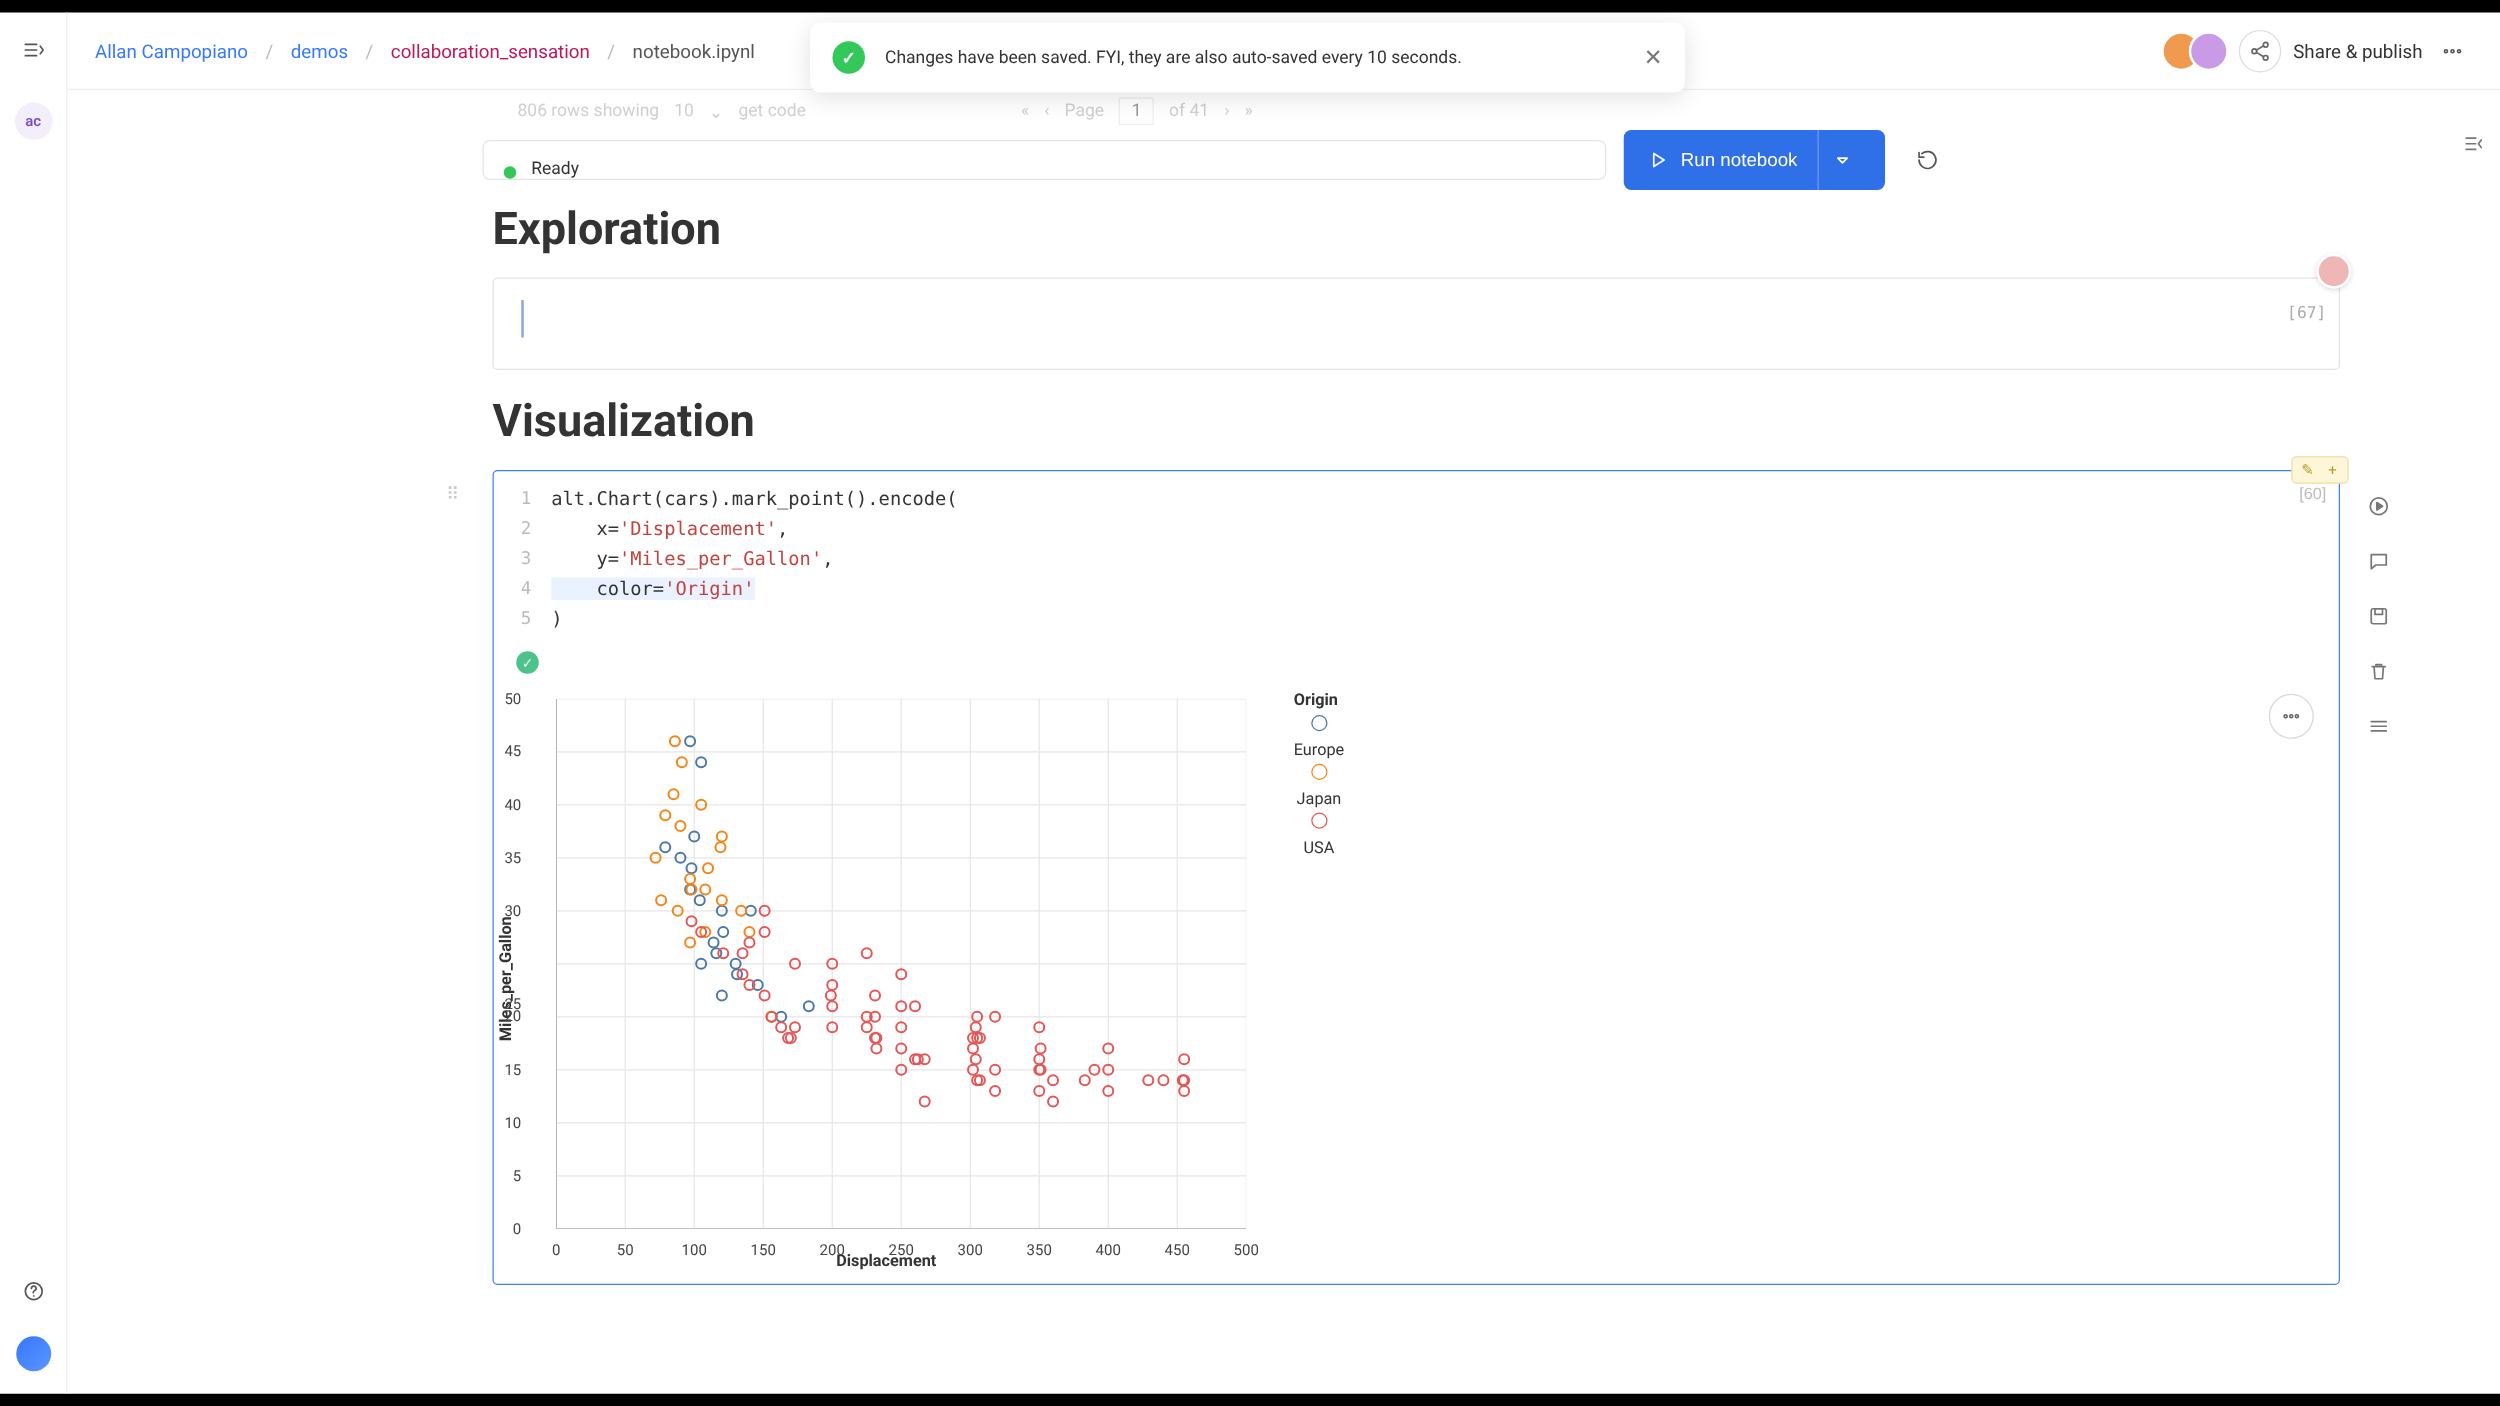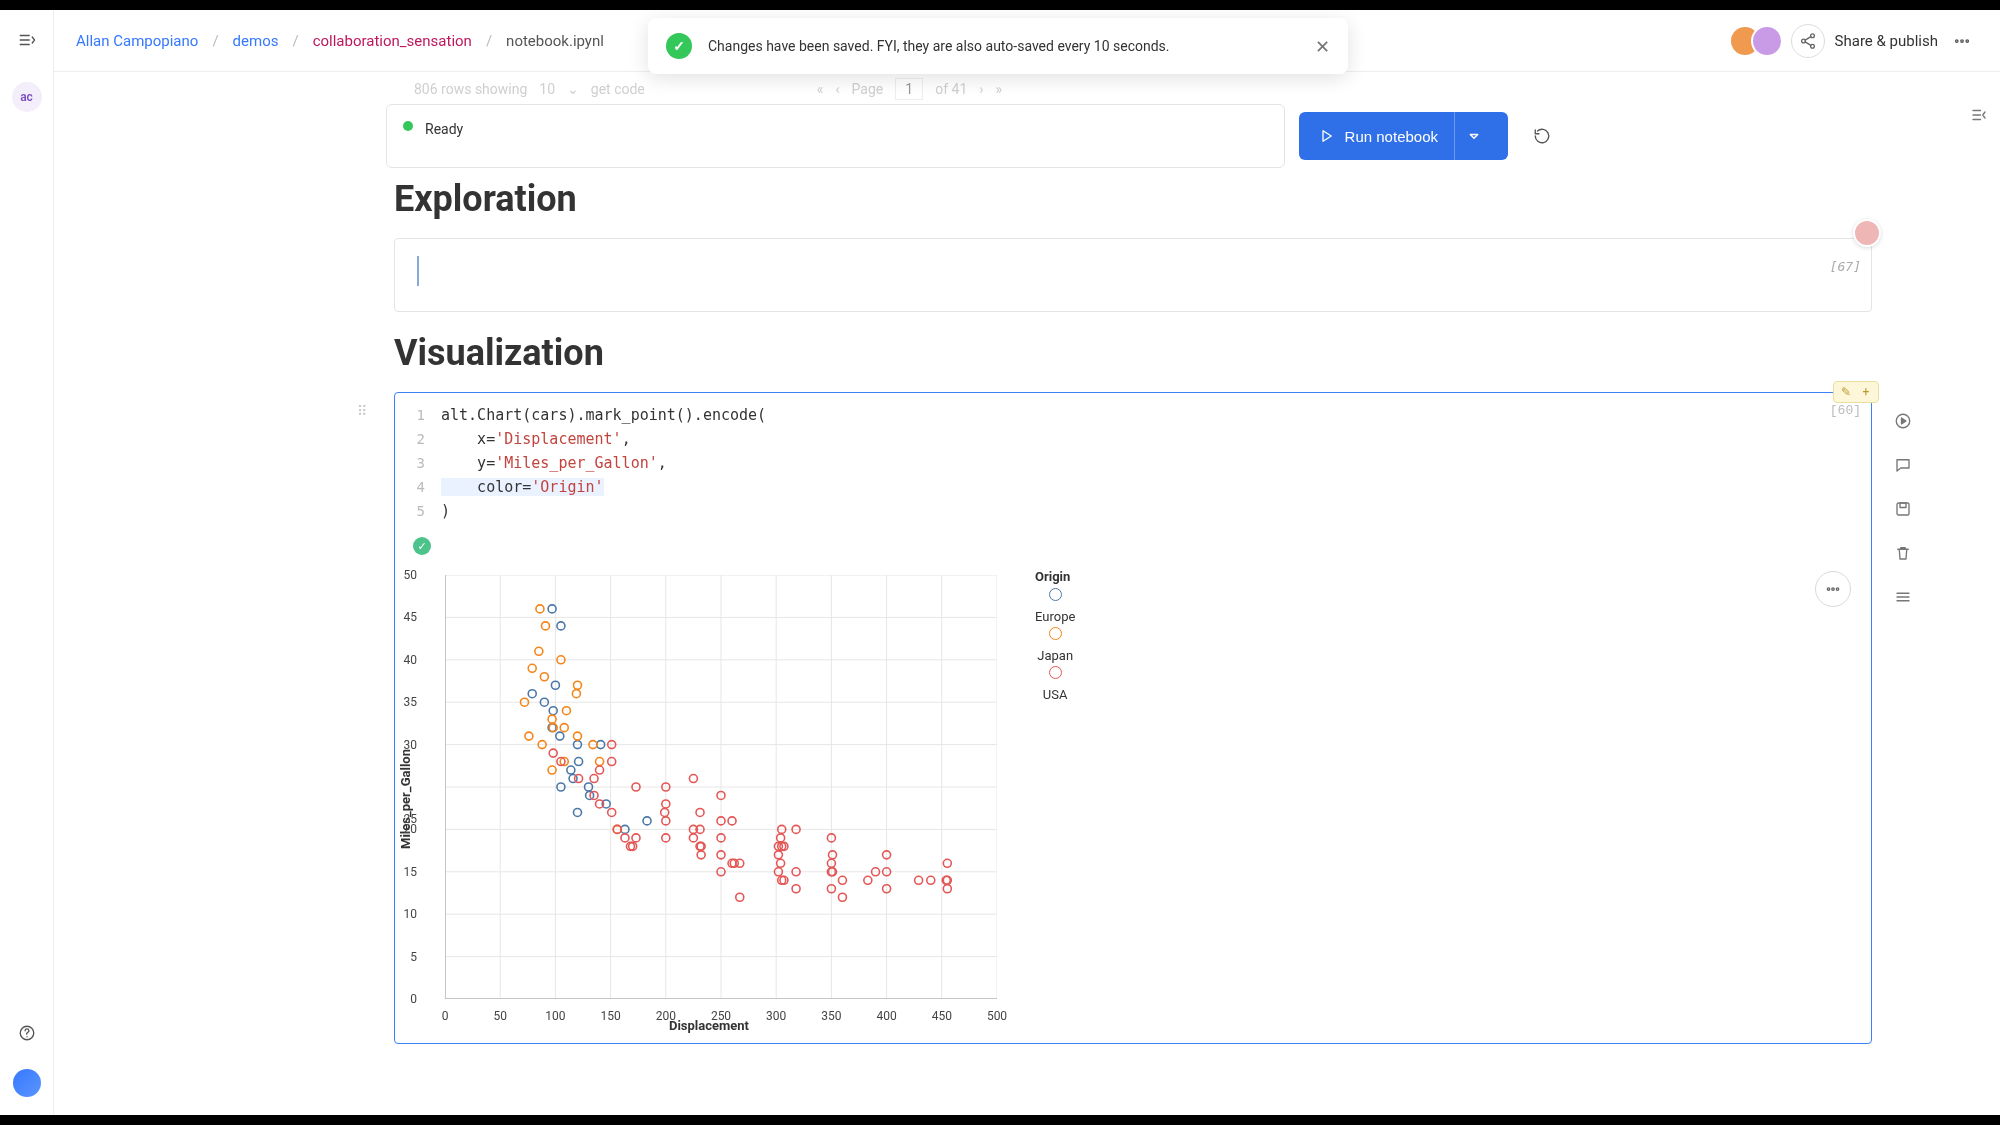--- a/index.html
+++ b/index.html
@@ -32,44 +32,44 @@
     .toast { position:absolute; top:18px; left:648px; width:700px; height:56px; background:#fff; border-radius:8px; box-shadow:0 4px 20px rgba(0,0,0,.12); display:flex; align-items:center; padding:0 18px; gap:16px; z-index:50; }
     .ok-ico { width:26px; height:26px; border-radius:50%; background:#34c759; display:flex; align-items:center; justify-content:center; color:#fff; font-weight:700; }
     .toast .x { margin-left:auto; color:#777; cursor:pointer; font-size:18px; }
 
     
     .main { position:absolute; left:54px; right:48px; top:72px; bottom:10px; overflow:hidden; }
     .faint-pager { color:#cfcfcf; font-size:14px; display:flex; align-items:center; gap:12px; padding:6px 0 2px 360px; }
     .faint-pager .pgnum { border:1px solid #eee; width:28px; height:22px; display:inline-flex; align-items:center; justify-content:center; color:#999; }
 
     .kernel-row { display:flex; align-items:center; gap:14px; padding:0 12px; margin:2px 0 10px 320px; width:1200px; }
-    .kernel-box { flex:1; border:1px solid #e4e4e4; border-radius:6px; height:64px; display:flex; align-items:flex-start; padding:16px 16px; gap:12px; }
+    .kernel-box { flex:1; border:1px solid #e4e4e4; border-radius:6px; height:32px; display:flex; align-items:flex-end; padding:0 16px; gap:12px; }
     .dot { width:10px; height:10px; background:#34c759; border-radius:50%; }
     .btn-primary { background:#2f6fe8; color:#fff; border:none; height:48px; border-radius:6px; display:flex; align-items:center; padding:0 16px 0 18px; gap:10px; font-size:15px; cursor:pointer; }
     .btn-drop { width:38px; height:48px; border-left:1px solid rgba(255,255,255,.3); display:flex; align-items:center; justify-content:center; margin-left:6px; }
     .refresh { width:40px; height:40px; display:flex; align-items:center; justify-content:center; color:#555; cursor:pointer; }
 
     .content { padding-left:340px; padding-right:80px; }
     h1.sect { font-size:36px; font-weight:700; margin:8px 0 18px; }
 
-    .cell-empty { border:1px solid #e4e4e4; border-radius:4px; height:74px; position:relative; padding:17px 22px; margin-bottom:20px;font-style:italic; }
+    .cell-empty { border:1px solid #e4e4e4; border-radius:4px; height:74px; position:relative; padding:17px 22px; margin-bottom:20px; }
     .cell-empty .cursor { width:2px; height:30px; background:#8aa9d8; }
     .exec-ct { position:absolute; right:10px; font-family:ui-monospace,Menlo,monospace; color:#aaa; font-size:13px; top:20px; }
     .tiny-av { position:absolute; right:-10px; top:-20px; width:28px; height:28px; border-radius:50%; background:#efb6b6; border:2px solid #fff; box-shadow:0 1px 4px rgba(0,0,0,.15); }
 
     .cell-active { border:1.5px solid #3b82f6; border-radius:4px; position:relative; margin-top:8px; }
     .tagbox { position:absolute; right:-8px; top:-12px; background:#fef6d8; border:1px solid #eadf9f; border-radius:4px; display:flex; align-items:center; height:22px; padding:0 2px; }
     .tagbox span { width:20px; height:18px; display:flex; align-items:center; justify-content:center; color:#b89b2c; font-size:12px; }
     .drag-h { position:absolute; left:-38px; top:10px; color:#c8c8c8; letter-spacing:2px; font-size:14px; }
 
     .gutter { position:absolute; left:0; top:10px; width:38px; text-align:right; color:#bbb; font-family:ui-monospace,Menlo,monospace; font-size:14px; line-height:24px; padding-right:8px; }
     .code { font-family:ui-monospace,Menlo,Consolas,monospace; font-size:15px; line-height:24px; padding:10px 14px 10px 46px; white-space:pre; }
     .code .s { color:#c2443f; }
     .code .h { background:#eaf2ff; }
-    .exec-ct2 { position:absolute; right:10px; top:10px; font-family:Liberation Mono, monospace; color:#bbb; font-size:13px; }
+    .exec-ct2 { position:absolute; right:10px; top:10px; font-family:Liberation Sans, sans-serif; color:#bbb; font-size:13px; }
     .okmark { width:18px; height:18px; border-radius:50%; background:#4cc38a; margin:4px 0 8px 18px; display:flex; align-items:center; justify-content:center; color:#fff; font-size:11px; }
 
     .sidetools { position:absolute; right:-44px; top:16px; display:flex; flex-direction:column; gap:20px; color:#777; }
     .sidetools div { width:24px; height:24px; display:flex; align-items:center; justify-content:center; cursor:pointer; }
 
     .outarea { padding:6px 14px 14px 14px; display:flex; gap:26px; position:relative; }
     .more-pill { position:absolute; right:20px; top:8px; width:36px; height:36px; border-radius:50%; border:1px solid #d9d9d9; display:flex; align-items:center; justify-content:center; color:#666; background:#fff; cursor:pointer; }
 
     .chartwrap { position:relative; width:600px; height:460px; }
     .ylabel { position:absolute; left:-4px; top:50%; transform:translate(-50%,-50%) rotate(-90deg); font-weight:700; font-size:13px; }

